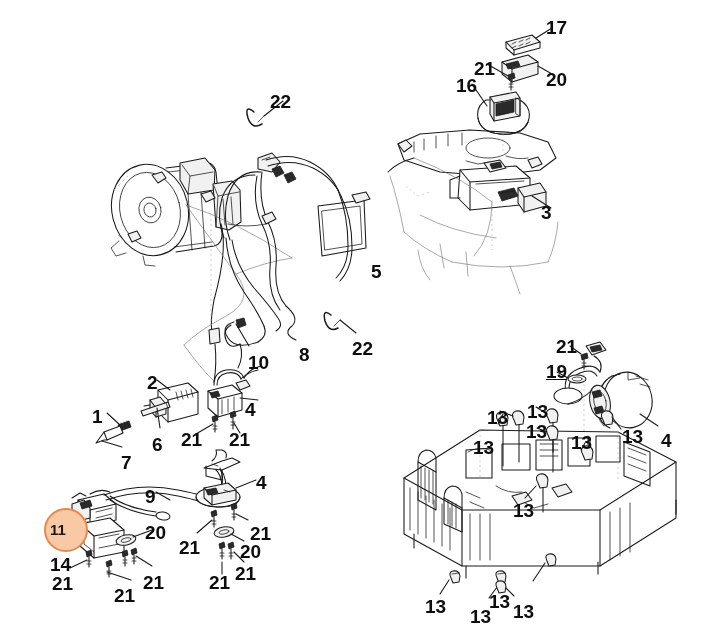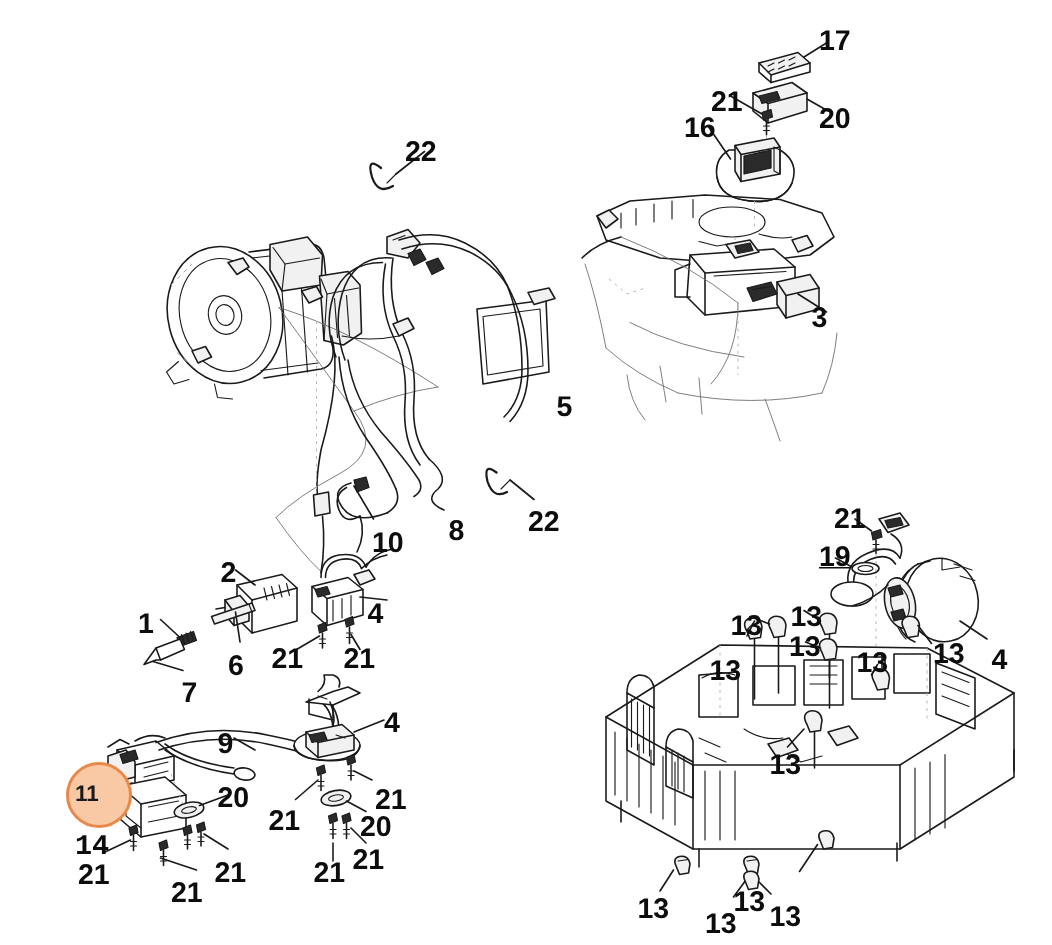--- a/index.html
+++ b/index.html
@@ -593,21 +593,21 @@
       <div class="callout" style="left: 425px; top: 597px;">13</div>
       <div class="callout" style="left: 470px; top: 607px;">13</div>
       <div class="callout" style="left: 489px; top: 592px;">13</div>
       <div class="callout" style="left: 513px; top: 602px;">13</div>
       <div class="callout" style="left: 256px; top: 473px;">4</div>
       <div class="callout" style="left: 145px; top: 487px;">9</div>
       <div class="callout" style="left: 145px; top: 523px;">20</div>
       <div class="callout" style="left: 240px; top: 542px;">20</div>
       <div class="callout" style="left: 179px; top: 538px;">21</div>
       <div class="callout" style="left: 250px; top: 524px;">21</div>
-      <div class="callout" style="left: 50px; top: 555px; font-family: Liberation Mono, monospace;">14</div>
+      <div class="callout" style="left: 50px; top: 555px;">14</div>
       <div class="callout" style="left: 52px; top: 574px;">21</div>
       <div class="callout" style="left: 114px; top: 586px;">21</div>
       <div class="callout" style="left: 143px; top: 573px;">21</div>
       <div class="callout" style="left: 209px; top: 573px;">21</div>
       <div class="callout" style="left: 235px; top: 564px;">21</div>
     </div>
 
 </div>
 
 </body></html>

